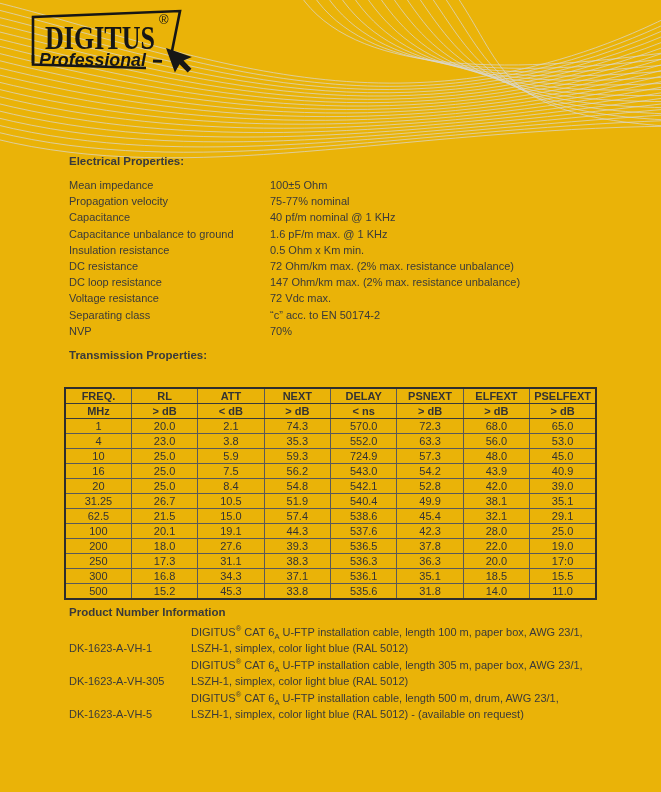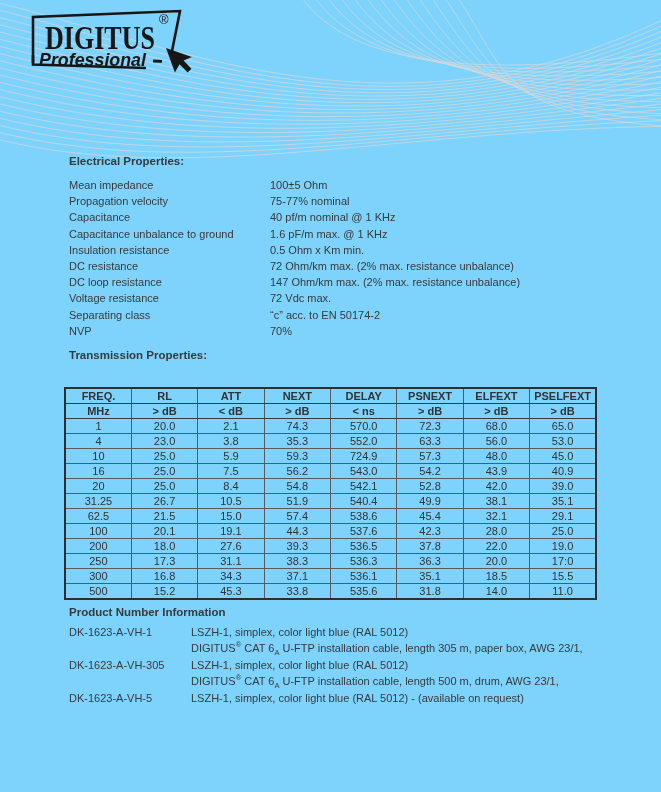--- a/index.html
+++ b/index.html
@@ -1,17 +1,17 @@
 <!DOCTYPE html>
 <html><head>
 <meta charset="utf-8">
 <style>
   html,body{margin:0;padding:0;background:#888;}
   .page{
-    position:relative;width:661px;height:792px;background:#7dd3fc;
+    position:relative;width:661px;height:792px;background:#eab308;
     font-family:"Liberation Sans",sans-serif;font-size:11px;color:#3a3a3a;
     overflow:hidden;margin:0 auto;
   }
   
   .waves{position:absolute;top:0;left:0;width:661px;height:200px;}
   
   .logo{position:absolute;top:6px;left:28px;width:172px;height:80px;}
   .logo text{fill:#161616;}
   
   .section-heading{position:absolute;left:69px;font-size:11.5px;font-weight:bold;color:#3a3a3a;}
@@ -287,20 +287,21 @@
           <td>11.0</td>
         </tr>
       </tbody>
   </table>
 
   <div class="section-heading" id="products-heading">Product Number Information</div>
   <div class="products" id="products">
       <div class="prod-row">
         <span class="pcode">DK-1623-A-VH-1</span>
         <div class="pdesc">
+          <div><span>DIGITUS</span><sup>®</sup><span> CAT 6</span><sub>A</sub><span> U-FTP installation cable, length 100 m, paper box, AWG 23/1,</span></div>
           <div>LSZH-1, simplex, color light blue (RAL 5012)</div>
         </div>
       </div>
       <div class="prod-row">
         <span class="pcode">DK-1623-A-VH-305</span>
         <div class="pdesc">
           <div><span>DIGITUS</span><sup>®</sup><span> CAT 6</span><sub>A</sub><span> U-FTP installation cable, length 305 m, paper box, AWG 23/1,</span></div>
           <div>LSZH-1, simplex, color light blue (RAL 5012)</div>
         </div>
       </div>

